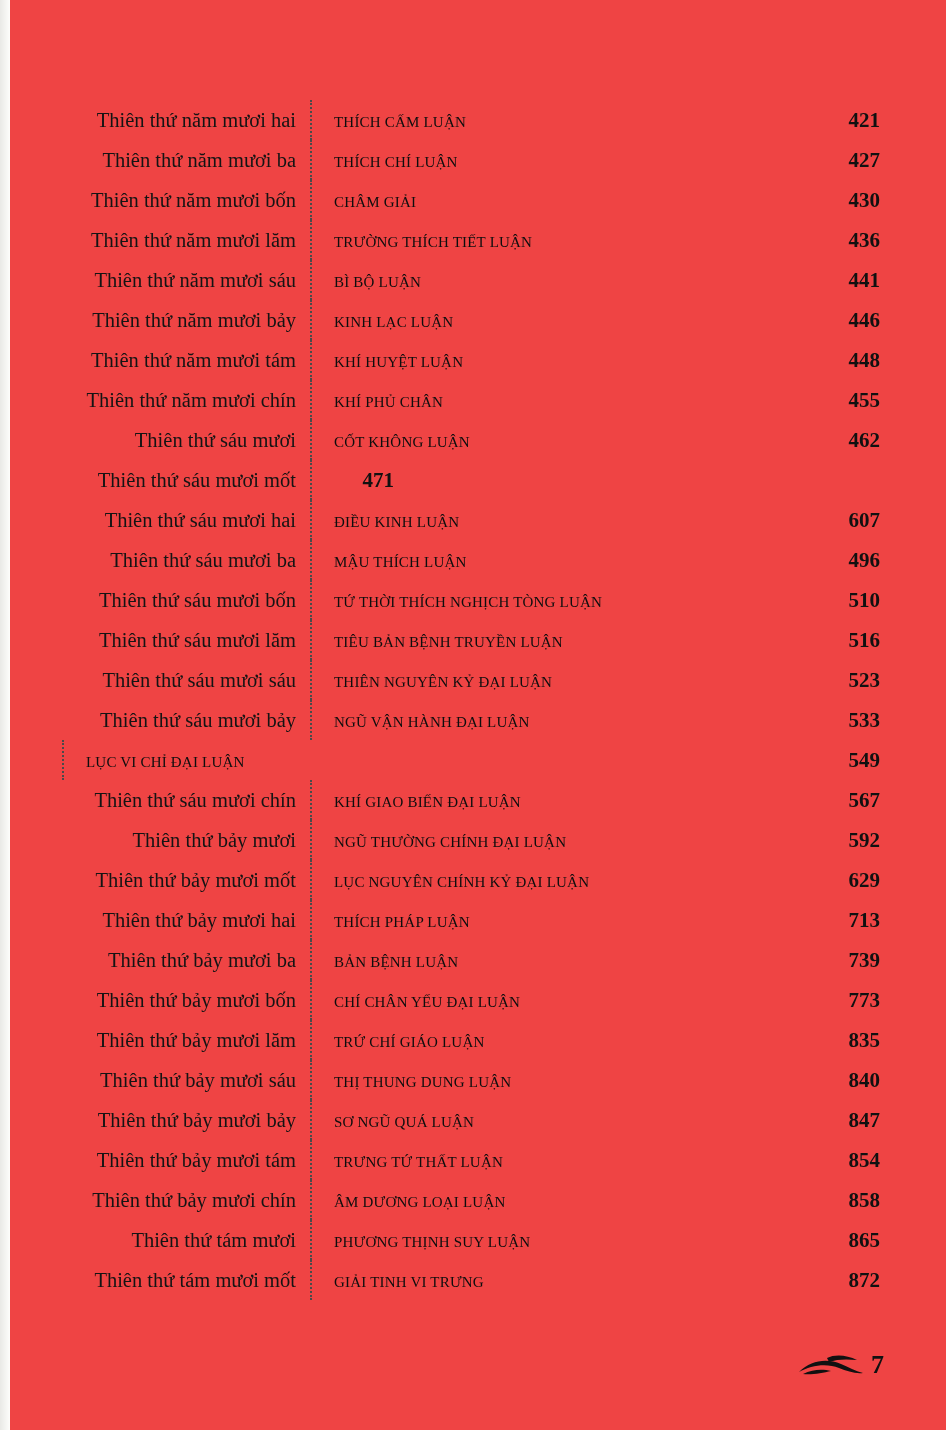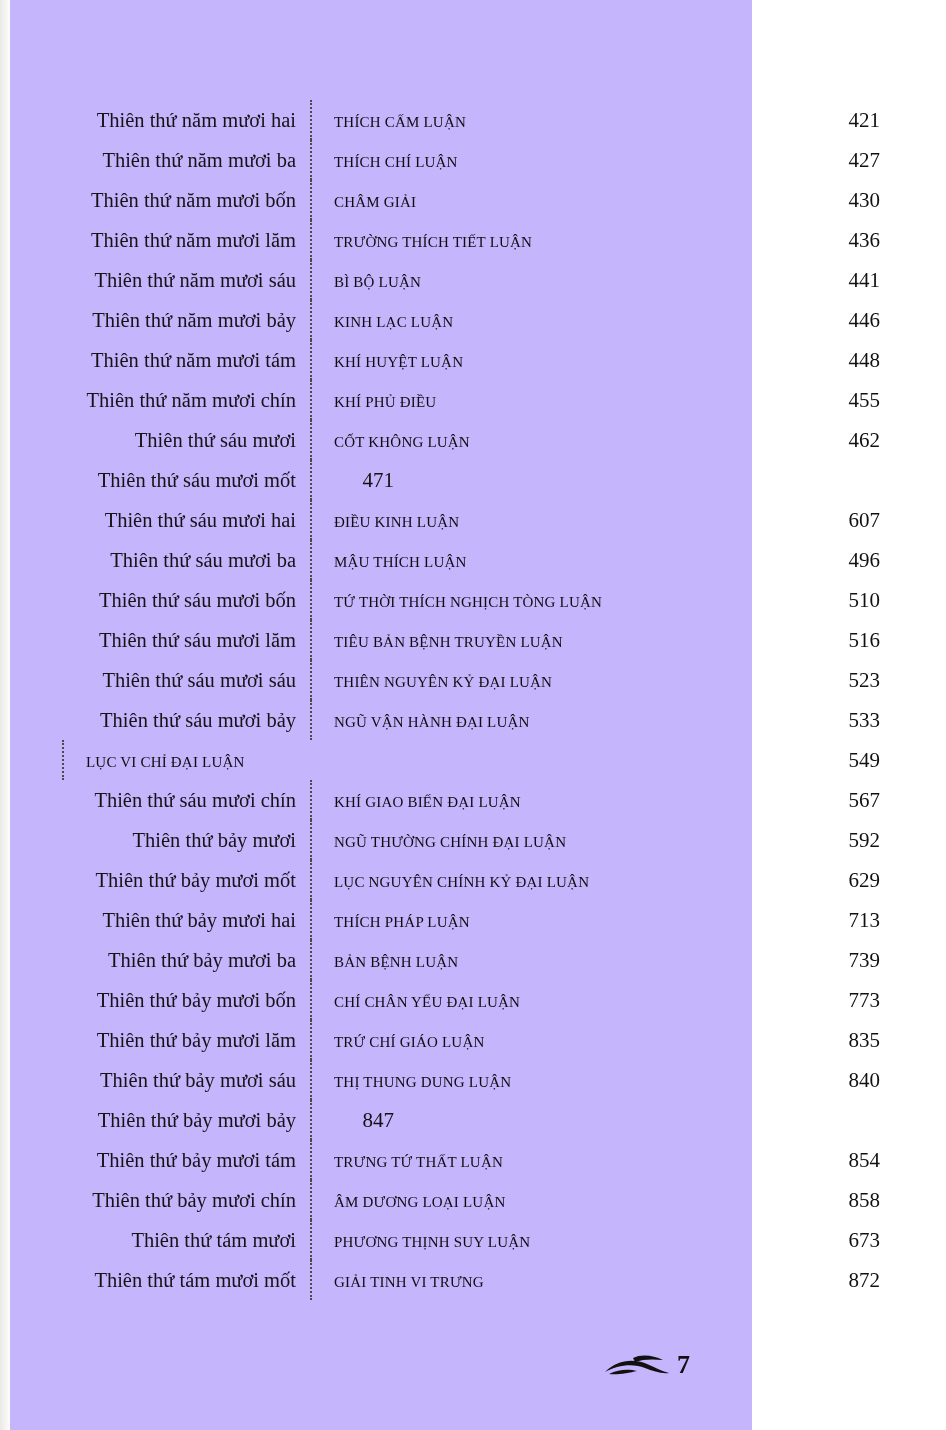--- a/index.html
+++ b/index.html
@@ -12,23 +12,23 @@
     background: #ffffff;
     font-family: "Liberation Serif", "DejaVu Serif", serif;
     color: #111111;
     overflow: hidden;
     position: relative;
   }
   .page {
     position: absolute;
     left: 0;
     top: 0;
-    width: 752px;
+    width: 946px;
     height: 1430px;
-    background: #c4b5fd;
+    background: #ef4444;
   }
   .toc {
     position: absolute;
     left: 62px;
     top: 100px;
     width: 822px;
   }
   .toc-row {
     display: flex;
     align-items: baseline;
@@ -58,21 +58,21 @@
     letter-spacing: 0.2px;
     white-space: nowrap;
     color: #0e0e0e;
     box-sizing: border-box;
   }
   .col-page {
     width: 86px;
     text-align: right;
     font-size: 21px;
     line-height: 40px;
-    font-weight: normal;
+    font-weight: bold;
     color: #111111;
     padding-right: 4px;
     box-sizing: border-box;
   }
   .footer {
     position: absolute;
     right: 62px;
     bottom: 52px;
     display: flex;
     align-items: center;
@@ -143,21 +143,21 @@
       </div>
       <div class="toc-row">
         <div class="col-label">Thiên thứ năm mươi tám</div>
         <div class="divider"></div>
         <div class="col-title">KHÍ HUYỆT LUẬN</div>
         <div class="col-page">448</div>
       </div>
       <div class="toc-row">
         <div class="col-label">Thiên thứ năm mươi chín</div>
         <div class="divider"></div>
-        <div class="col-title">KHÍ PHỦ ĐIỀU</div>
+        <div class="col-title">KHÍ PHỦ CHÂN</div>
         <div class="col-page">455</div>
       </div>
       <div class="toc-row">
         <div class="col-label">Thiên thứ sáu mươi</div>
         <div class="divider"></div>
         <div class="col-title">CỐT KHÔNG LUẬN</div>
         <div class="col-page">462</div>
       </div>
       <div class="toc-row">
         <div class="col-label">Thiên thứ sáu mươi mốt</div>
@@ -249,39 +249,40 @@
       </div>
       <div class="toc-row">
         <div class="col-label">Thiên thứ bảy mươi sáu</div>
         <div class="divider"></div>
         <div class="col-title">THỊ THUNG DUNG LUẬN</div>
         <div class="col-page">840</div>
       </div>
       <div class="toc-row">
         <div class="col-label">Thiên thứ bảy mươi bảy</div>
         <div class="divider"></div>
+        <div class="col-title">SƠ NGŨ QUÁ LUẬN</div>
         <div class="col-page">847</div>
       </div>
       <div class="toc-row">
         <div class="col-label">Thiên thứ bảy mươi tám</div>
         <div class="divider"></div>
         <div class="col-title">TRƯNG TỨ THẤT LUẬN</div>
         <div class="col-page">854</div>
       </div>
       <div class="toc-row">
         <div class="col-label">Thiên thứ bảy mươi chín</div>
         <div class="divider"></div>
         <div class="col-title">ÂM DƯƠNG LOẠI LUẬN</div>
         <div class="col-page">858</div>
       </div>
       <div class="toc-row">
         <div class="col-label">Thiên thứ tám mươi</div>
         <div class="divider"></div>
         <div class="col-title">PHƯƠNG THỊNH SUY LUẬN</div>
-        <div class="col-page">673</div>
+        <div class="col-page">865</div>
       </div>
       <div class="toc-row">
         <div class="col-label">Thiên thứ tám mươi mốt</div>
         <div class="divider"></div>
         <div class="col-title">GIẢI TINH VI TRƯNG</div>
         <div class="col-page">872</div>
       </div>
     </div>
 
   <div class="footer">

